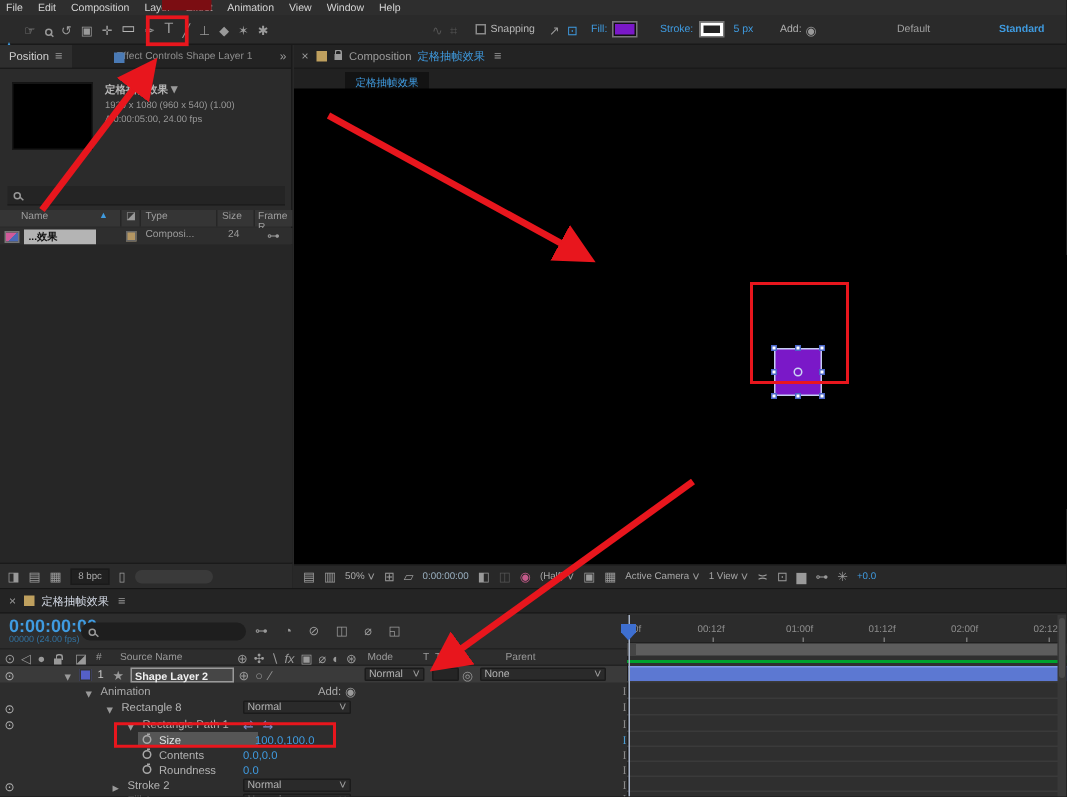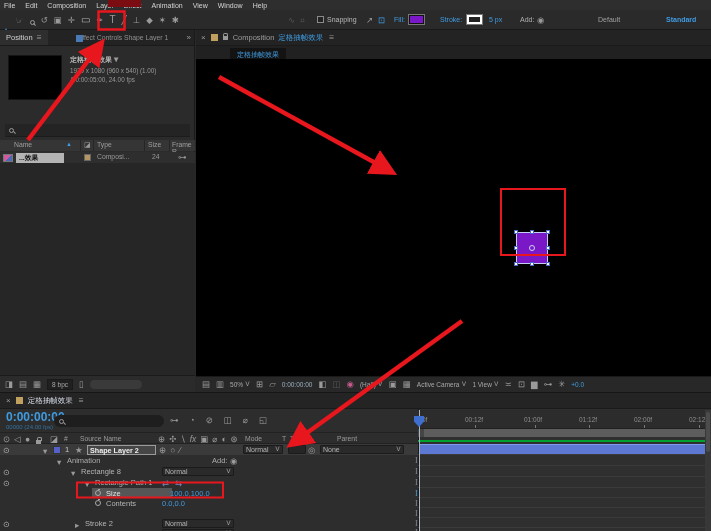--- a/index.html
+++ b/index.html
@@ -312,20 +312,25 @@
       <span class="abs" style="left:106px;color:#e2e2e2">Size</span>
       <span class="abs blue" style="left:170px">100.0,100.0</span>
     </div>
 
     <div class="trow" style="top:105px">
       <span class="stopw" style="left:95px"></span>
       <span class="abs" style="left:106px;color:#b4b4b4">Contents</span>
       <span class="abs blue" style="left:162px">0.0,0.0</span>
     </div>
 
+    <div class="trow" style="top:115px">
+      <span class="stopw" style="left:95px"></span>
+      <span class="abs" style="left:106px;color:#b4b4b4">Roundness</span>
+      <span class="abs blue" style="left:162px">0.0</span>
+    </div>
 
     <div class="trow" style="top:125px">
       <span class="eyei" style="left:3px">⊙</span>
       <span class="abs ic" style="left:75px;top:2px">▸</span>
       <span class="abs" style="left:85px;color:#b4b4b4">Stroke 2</span>
       <span class="dd" style="left:162px;top:1px;width:72px">
         <span>Normal</span>
         <span class="ic">˅</span>
       </span>
     </div>

